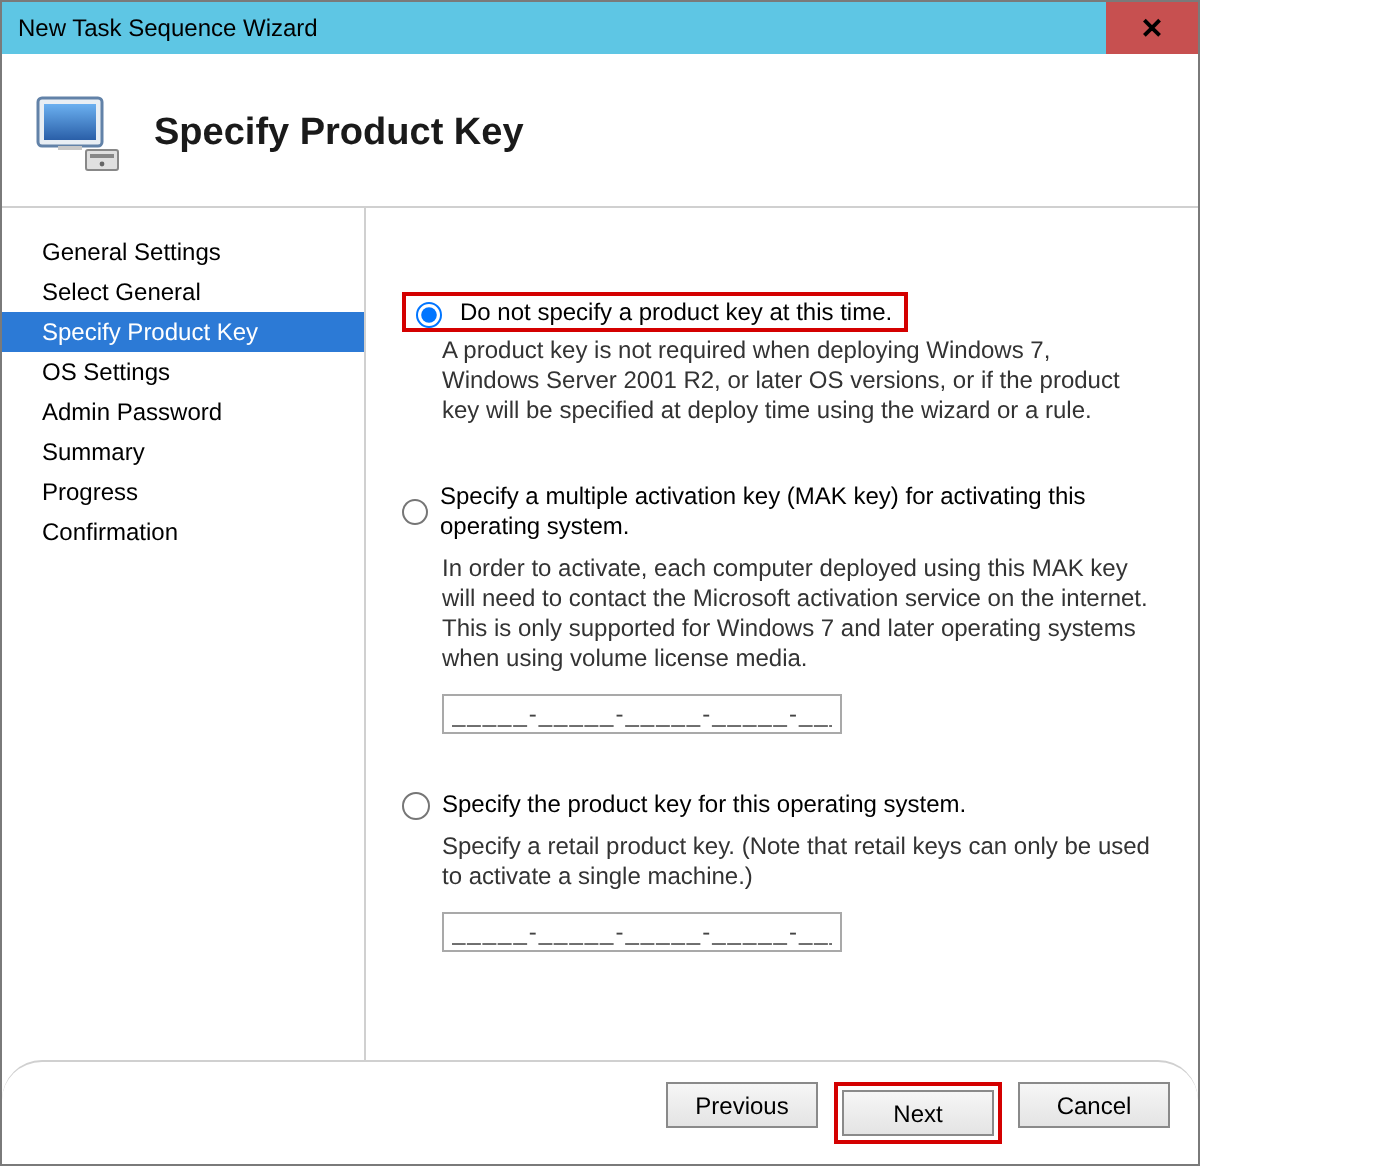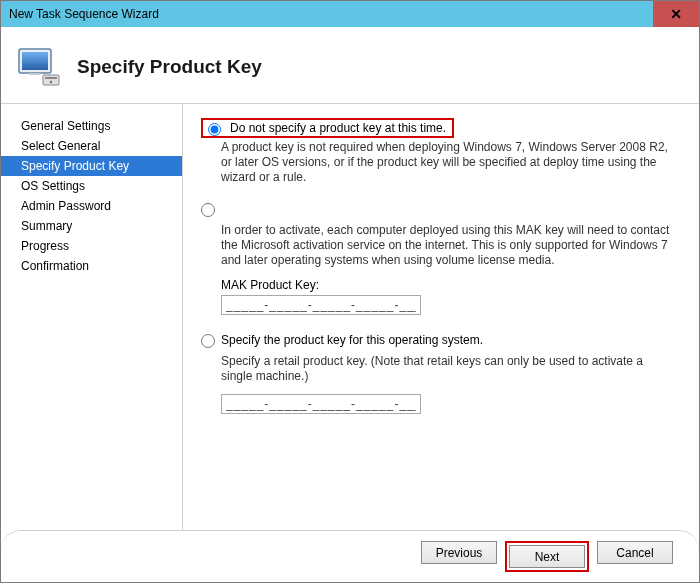--- a/index.html
+++ b/index.html
@@ -8,21 +8,21 @@
     padding: 0;
     font-family: "Segoe UI", Tahoma, sans-serif;
     font-size: 12px;
     background: #fff;
     color: #000;
     width: 700px;
     height: 583px;
     overflow: hidden;
   }
   .window {
-    width: 700px;
+    width: 600px;
     height: 583px;
     border: 1px solid #7a7a7a;
     display: flex;
     flex-direction: column;
     background: #fff;
   }
   .titlebar {
     height: 26px;
     background: #5ec6e4;
     display: flex;
@@ -90,21 +90,21 @@
   .sidebar-item.selected {
     background: #1e7adf;
     background: #2c7ad6;
   }
   .content {
     flex: 1;
     padding: 14px 22px 0 18px;
     font-size: 12px;
     line-height: 15px;
   }
-  .option-block { margin-bottom: 18px; }
+  .option-block { margin-bottom: 18px; margin-top: 28px; }
   .option-row {
     display: flex;
     align-items: center;
     gap: 6px;
     margin-bottom: 6px;
   }
   .option-row input[type=radio] {
     margin: 0;
     width: 14px; height: 14px;
   }
@@ -130,21 +130,21 @@
   .highlight-option1 {
     display: inline-flex;
     align-items: center;
     gap: 6px;
     border: 2px solid #d40000;
     padding: 0 6px 0 0;
     height: 20px;
   }
   .footer {
     border-top: 1px solid #d0d0d0;
-    padding: 10px 26px;
+    padding: 10px 14px;
     display: flex;
     justify-content: flex-end;
     gap: 8px;
     border-radius: 20px;
   }
   .btn {
     min-width: 76px;
     height: 23px;
     border: 1px solid #8a8a8a;
     background: #eee;
@@ -204,30 +204,30 @@
       <div class="sidebar-item">Confirmation</div>
     </div>
 
     <div class="content">
 
       <div class="option-block">
         <span class="highlight-option1">
           <input type="radio" name="pk" checked="" style="">
           <span>Do not specify a product key at this time.</span>
         </span>
-        <div class="option-desc">A product key is not required when deploying Windows 7, Windows Server 2008 R2, or later OS versions, or if the product key will be specified at deploy time using the wizard or a rule.</div>
+        <div class="option-desc">A product key is not required when deploying Windows 7, Windows Server 2001 R2, or later OS versions, or if the product key will be specified at deploy time using the wizard or a rule.</div>
       </div>
 
       <div class="option-block">
         <div class="option-row">
           <input type="radio" name="pk" style="">
+          <span>Specify a multiple activation key (MAK key) for activating this operating system.</span>
         </div>
         <div class="option-desc">In order to activate, each computer deployed using this MAK key will need to contact the Microsoft activation service on the internet.  This is only supported for Windows 7 and later operating systems when using volume license media.</div>
         <div class="field-row">
-          <div class="field-label">MAK Product Key:</div>
           <input class="key-input" type="text" value="_____-_____-_____-_____-_____" style="">
         </div>
       </div>
 
       <div class="option-block">
         <div class="option-row">
           <input type="radio" name="pk" style="">
           <span>Specify the product key for this operating system.</span>
         </div>
         <div class="option-desc">Specify a retail product key.  (Note that retail keys can only be used to activate a single machine.)</div>

